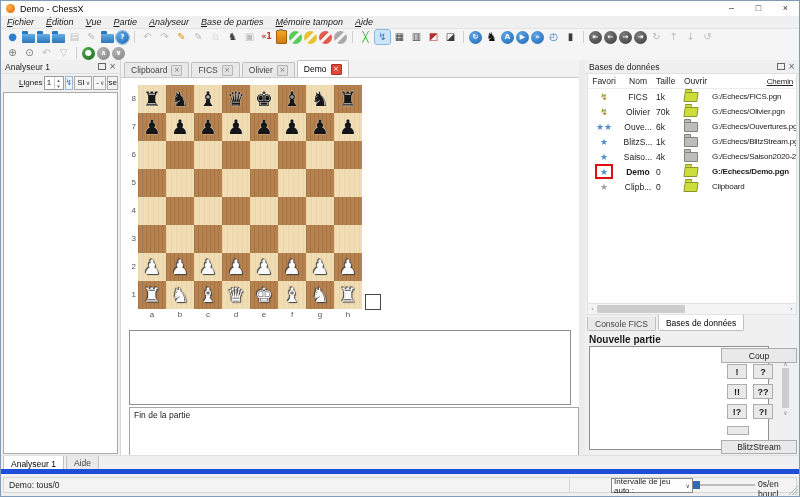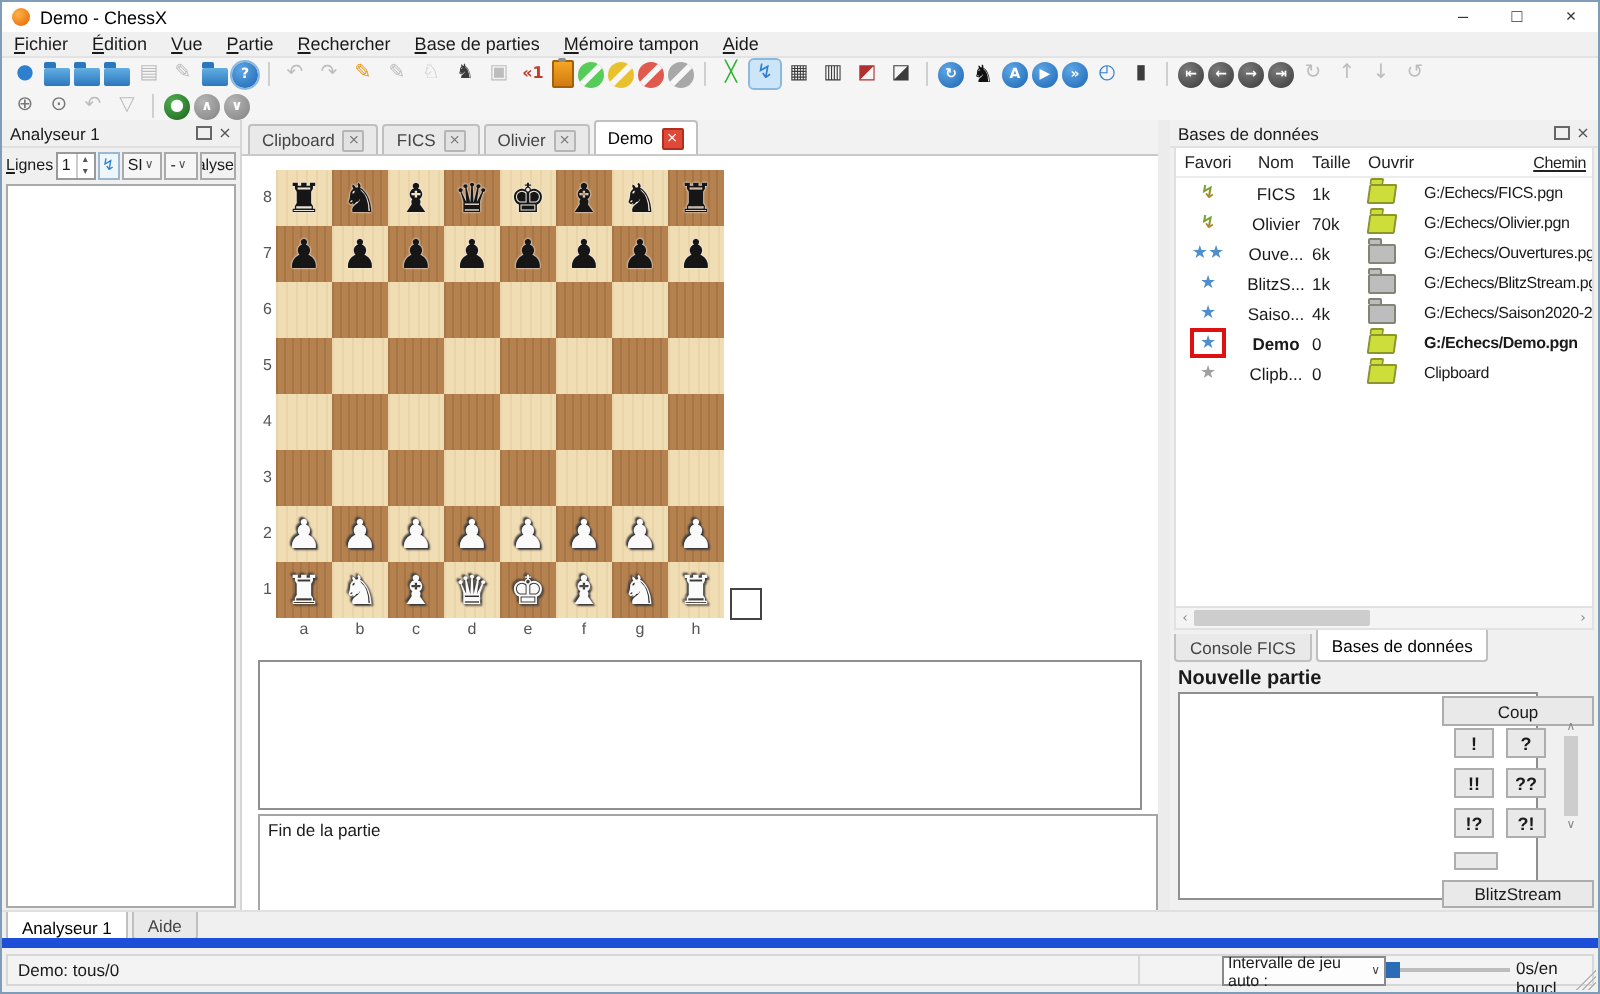--- a/index.html
+++ b/index.html
@@ -8,21 +8,21 @@
   .ico{font-family:"DejaVu Sans",sans-serif;}
 
   
   #titlebar{position:absolute;left:0;top:0;right:0;height:15px;background:#ffffff;display:flex;align-items:center;}
   #applogo{width:9px;height:9px;border-radius:50%;background:radial-gradient(circle at 35% 35%,#ffb347,#e55f00);margin:0 5px 0 5px;}
   #apptitle{flex:1;font-size:9px;color:#000;}
   .wbtn{width:27px;height:15px;text-align:center;line-height:14px;font-size:9px;color:#333;}
 
   
   #menubar{position:absolute;left:0;top:15px;right:0;height:12px;background:#f0f0f0;display:flex;align-items:center;border-bottom:1px solid #e3e3e3;}
-  .mitem{padding:0 6px;line-height:12px;}
+  .mitem{padding:0 6px;line-height:12px;font-style:italic;}
   .mitem::first-letter{text-decoration:underline;}
 
   
   #tbrow1,#tbrow2{position:absolute;left:0;right:0;height:16px;background:#f5f5f5;display:flex;align-items:center;padding-left:3px;}
   #tbrow1{top:28px;}
   #tbrow2{top:44px;border-bottom:1px solid #d9d9d9;}
   .tbsep{width:1px;height:12px;background:#cfcfcf;margin:0 4px;}
   .tbi{width:15px;height:14px;display:flex;align-items:center;justify-content:center;font-size:10px;margin:0 1px;border-radius:2px;
        font-family:"DejaVu Sans",sans-serif;line-height:1;}
   .st-blue{color:#2f7fd0;}
@@ -54,21 +54,21 @@
   
   .dock-title{height:13px;display:flex;align-items:center;background:#f0f0f0;border-bottom:1px solid #e0e0e0;font-size:8.5px;padding:0 2px;}
   .dock-title .ttl{flex:1;padding-left:2px;}
   .dkbtn{width:11px;height:11px;display:flex;align-items:center;justify-content:center;color:#555;font-size:8px;}
   .sqico{width:6px;height:5px;border:1px solid #666;display:block;}
 
   
   #leftdock{position:absolute;left:0;top:59px;width:119px;bottom:40px;background:#f0f0f0;border-right:1px solid #d5d5d5;}
   #anacontrols{display:flex;align-items:center;height:17px;padding:0 2px;gap:1px;}
   #lineslabel::first-letter{text-decoration:underline;}
-  #lineslabel{font-size:8px;}
+  #lineslabel{font-size:8px;margin-left:16px;}
   .spinbox{display:flex;border:1px solid #999;background:#fff;height:12px;}
   .spinval{width:9px;text-align:center;font-size:8px;line-height:12px;}
   .spinarrows{display:flex;flex-direction:column;width:8px;border-left:1px solid #ccc;}
   .spinarrows span{height:6px;font-size:5px;line-height:6px;text-align:center;color:#555;}
   .minibtn{width:12px;height:12px;border:1px solid #9ab8d4;background:#eef5fb;color:#2f7fd0;display:flex;align-items:center;justify-content:center;font-size:8px;}
   .combo{display:flex;align-items:center;border:1px solid #aaa;background:#f6f6f6;height:12px;padding:0 1px 0 2px;font-size:8px;gap:1px;}
   .combo .dd{font-size:6px;color:#555;}
   #anacombo1{width:20px;} #anacombo2{width:15px;}
   #anabtn-analyse{width:21px;height:12px;border:1px solid #aaa;background:#f2f2f2;overflow:hidden;display:flex;justify-content:flex-end;align-items:center;font-size:8px;white-space:nowrap;}
   #analist{position:absolute;left:2px;top:32px;width:113px;bottom:2px;background:#fff;border:1px solid #a9a9a9;}
@@ -167,21 +167,21 @@
     <div class="wbtn">–</div>
     <div class="wbtn">□</div>
     <div class="wbtn close">×</div>
   </div>
 
   <div id="menubar">
       <div class="mitem">Fichier</div>
       <div class="mitem">Édition</div>
       <div class="mitem">Vue</div>
       <div class="mitem">Partie</div>
-      <div class="mitem">Rechercher</div>
+      <div class="mitem">Analyseur</div>
       <div class="mitem">Base de parties</div>
       <div class="mitem">Mémoire tampon</div>
       <div class="mitem">Aide</div>
     </div>
 
   <div id="tbrow1">
       <div class="tbi st-blue">●</div>
       <div class="tbi st-folder"></div>
       <div class="tbi st-folder"></div>
       <div class="tbi st-folder"></div>

